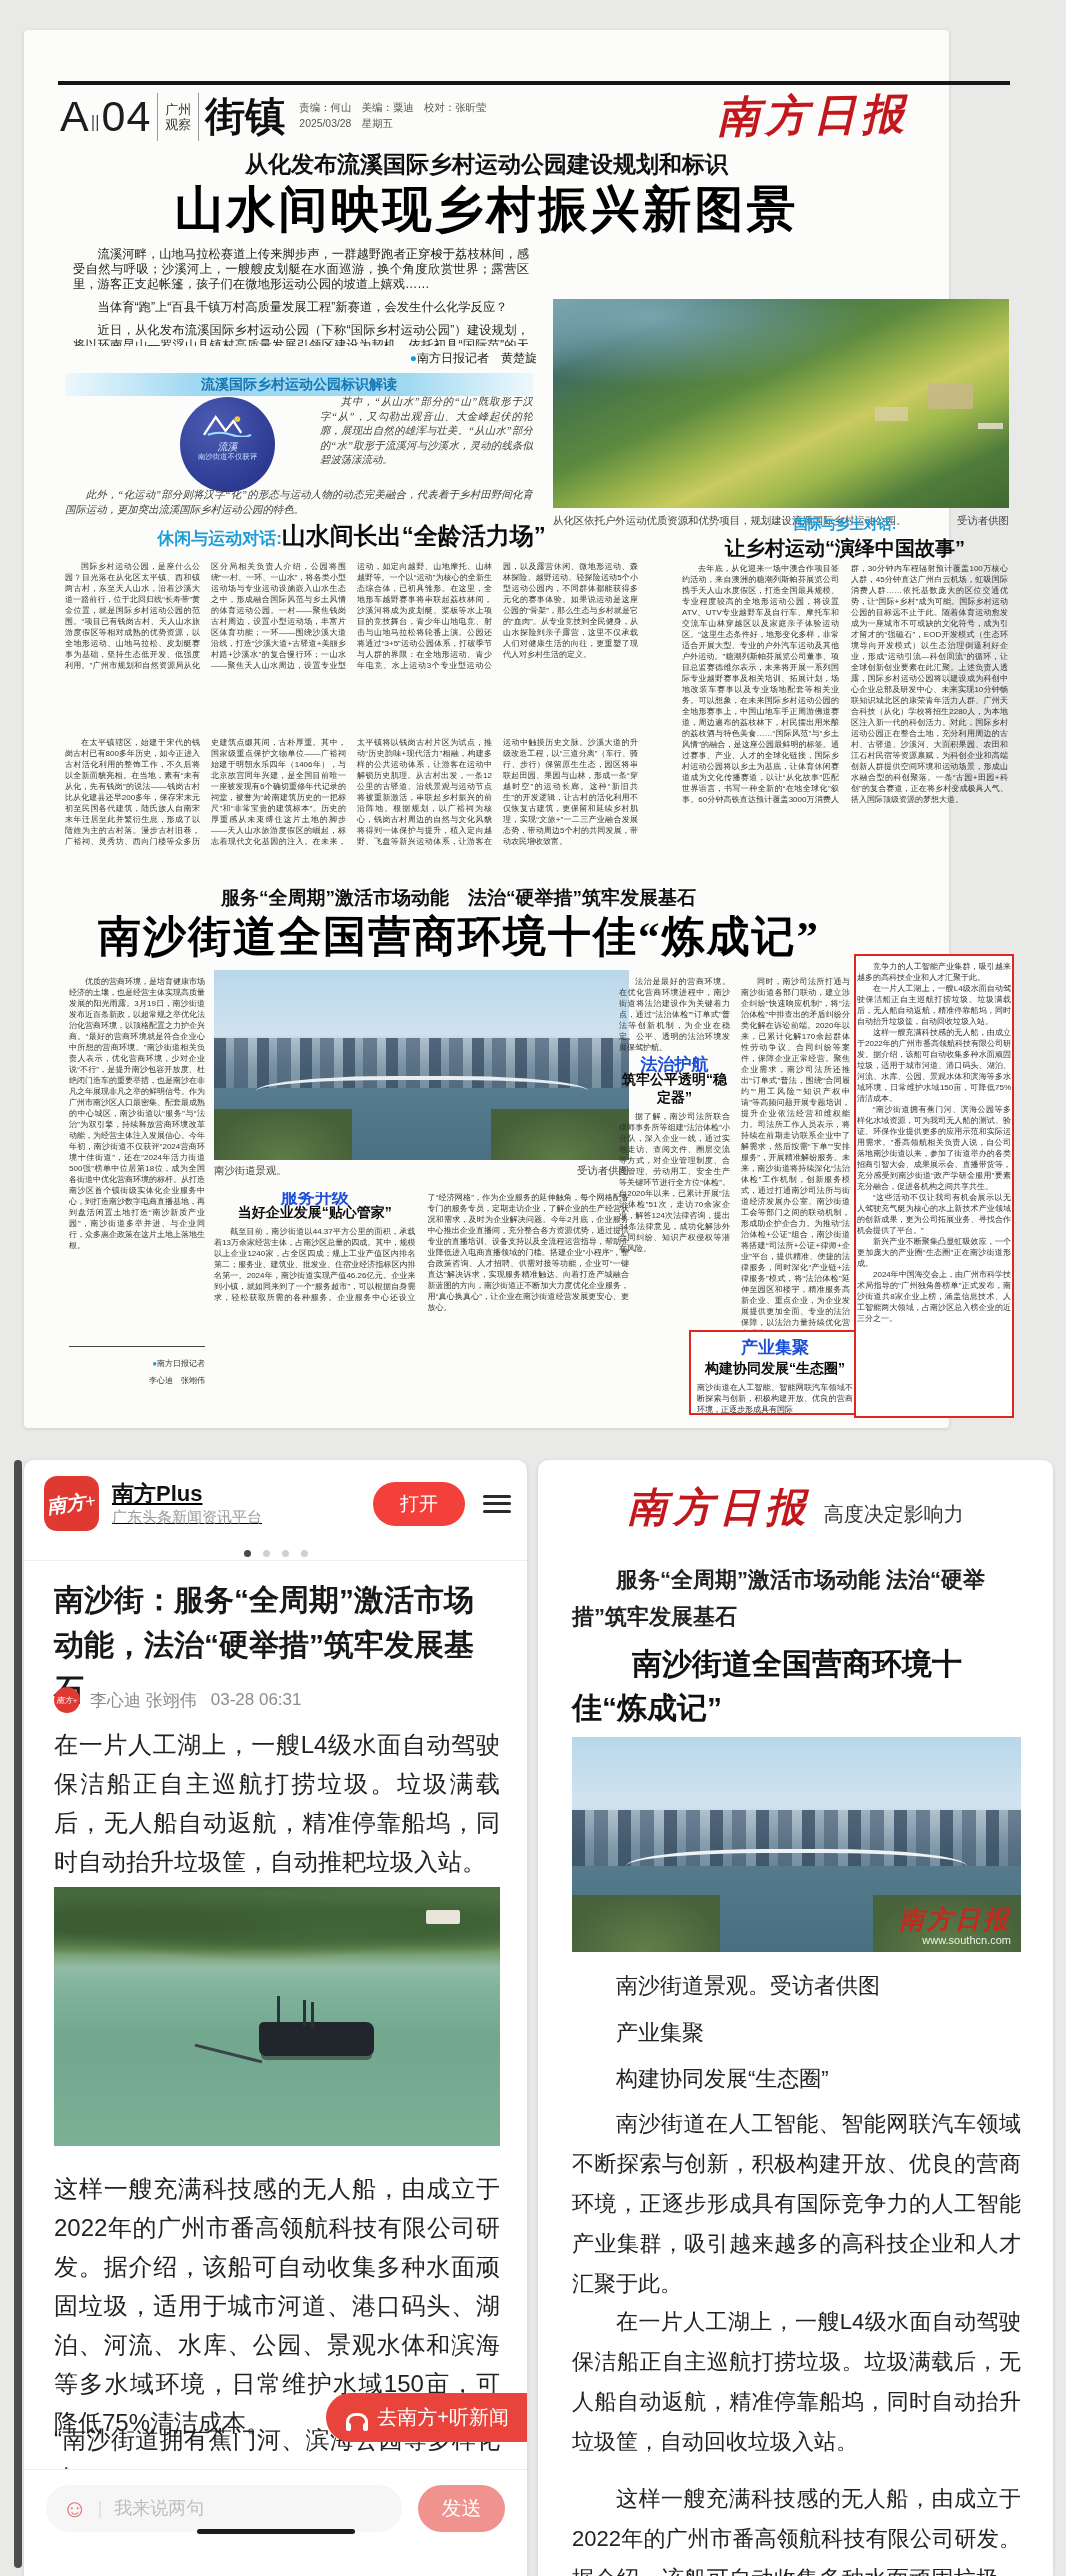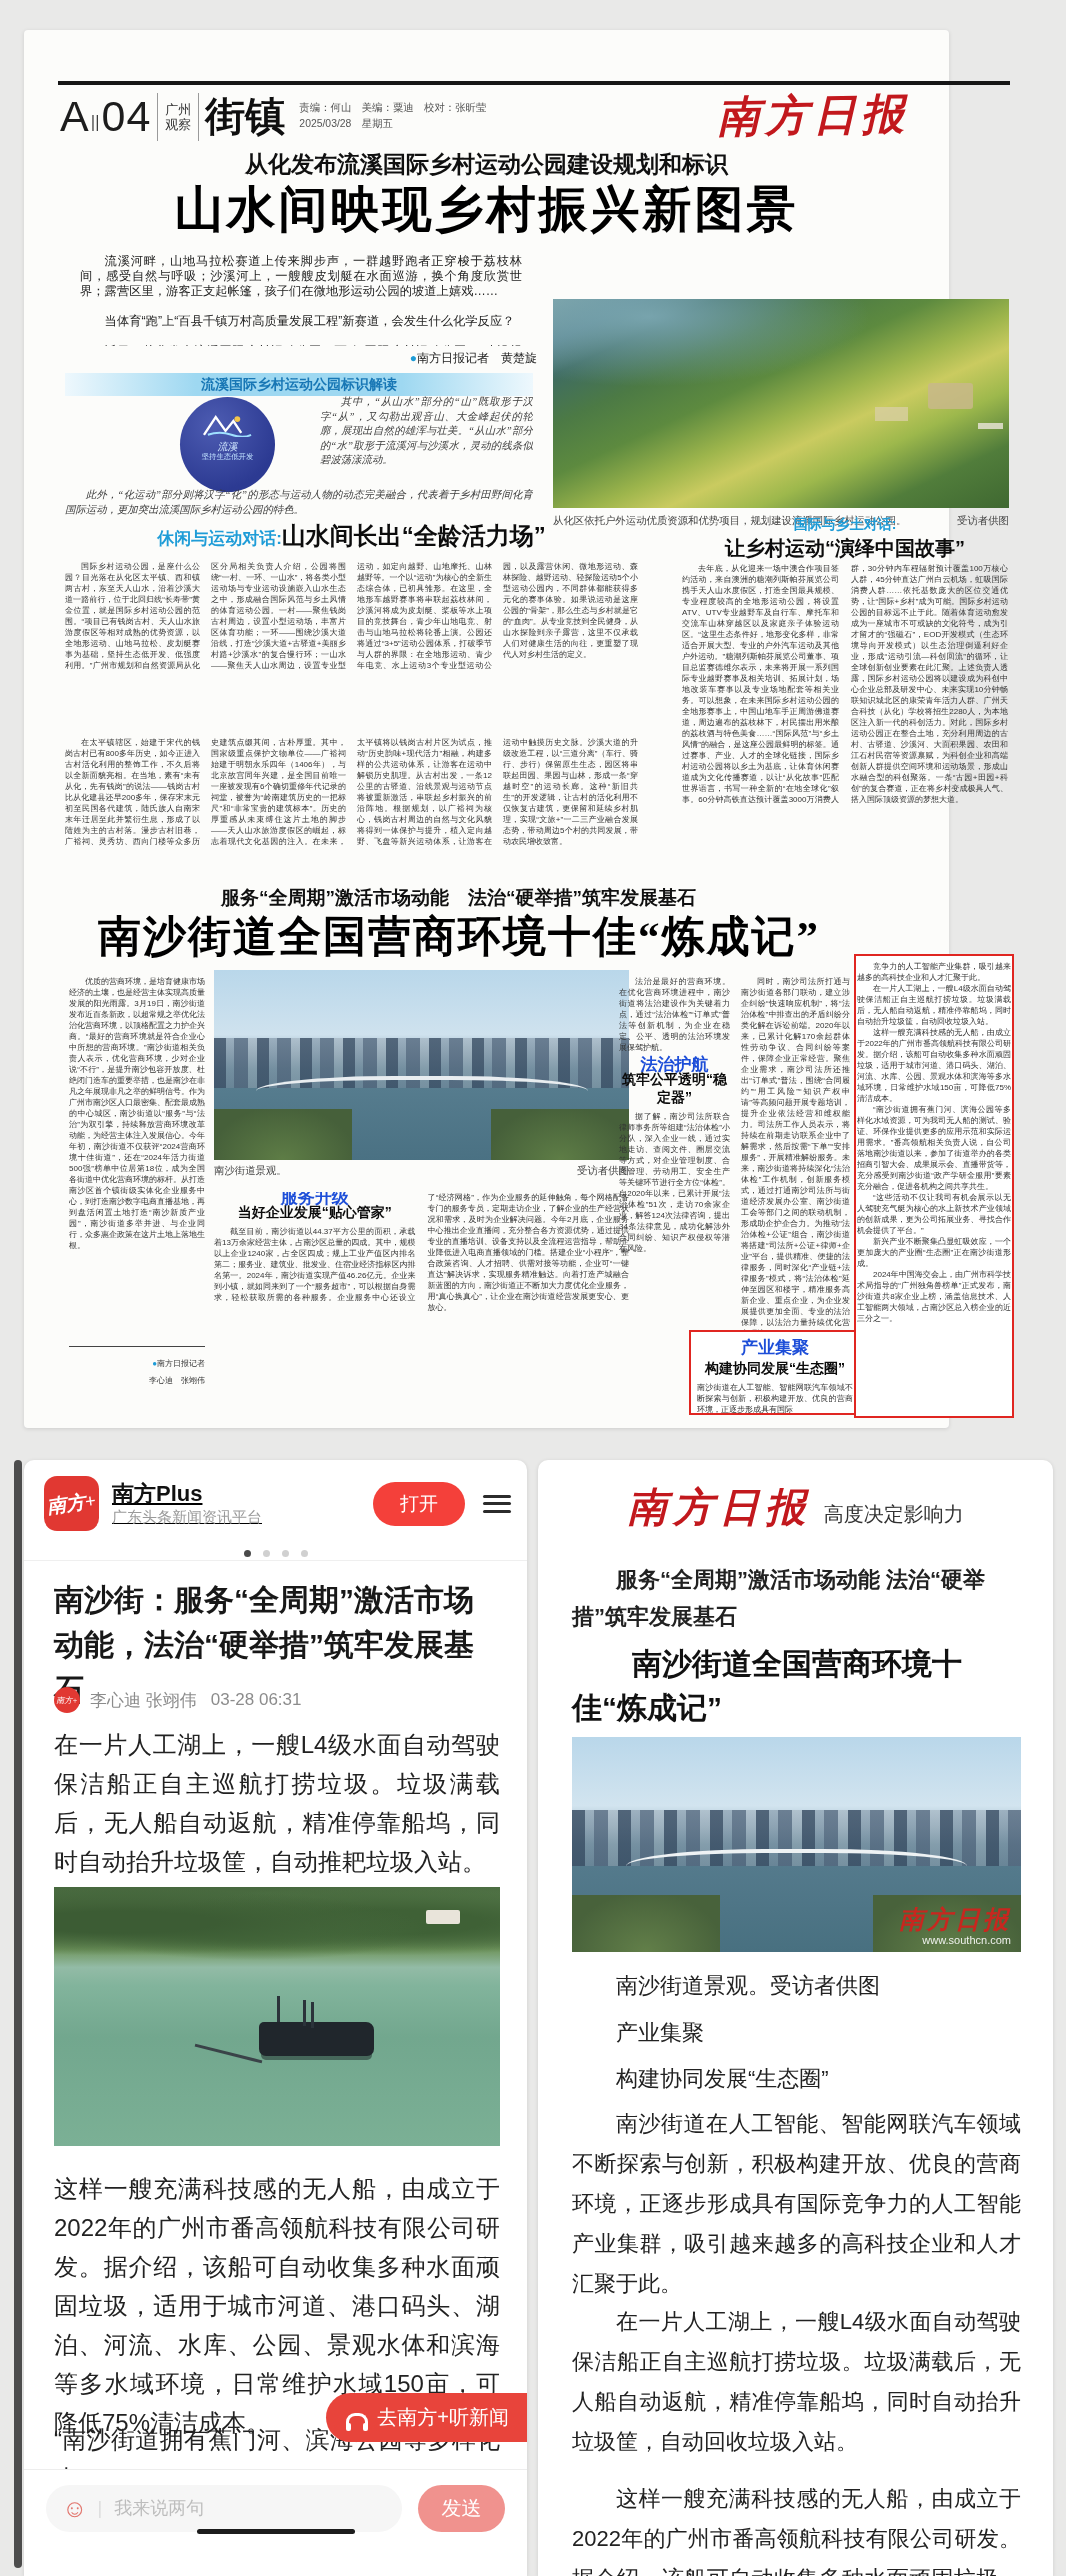--- a/index.html
+++ b/index.html
@@ -12,21 +12,21 @@
   .mh{position:absolute;left:36px;top:63px;display:flex;align-items:flex-start;}
   .pageno{font-size:43px;font-weight:300;color:#1d1d1d;line-height:47px;letter-spacing:1px;}
   .pgsub{font-size:22px;}
   .sec-small{display:flex;flex-direction:column;font-size:13px;color:#333;line-height:15px;padding:9px 7px;border-left:1px solid #9a9a9a;border-right:1px solid #9a9a9a;margin:0 6px;}
   .sec-big{font-size:40px;font-weight:700;color:#0f0f0f;line-height:47px;}
   .credits{font-size:10.4px;color:#555;line-height:16px;margin-left:14px;padding-top:7px;}
   .np-logo{position:absolute;right:40px;top:57px;font-family:"Liberation Serif","DejaVu Serif",serif;font-style:italic;font-weight:bold;font-size:43px;color:#c2181d;letter-spacing:5px;transform:rotate(-1deg);}
   .a1-kicker{position:absolute;left:0;right:0;top:119px;text-align:center;font-size:23px;font-weight:700;color:#101010;}
   .a1-headline{position:absolute;left:0;right:0;top:147px;text-align:center;font-size:49px;font-weight:900;font-family:"Liberation Serif","DejaVu Serif",serif;color:#000;letter-spacing:3px;}
   .a1-lead{position:absolute;left:41px;top:209px;width:472px;height:107px;overflow:hidden;font-size:12.3px;line-height:15px;color:#222;text-align:justify;}
-  .a1-lead p{margin:15px;text-indent:2em;}
+  .a1-lead p{margin:8px;text-indent:2em;}
   .byline{font-size:12px;color:#222;}
   .byline .dot{color:#1e9cd7;}
   .a1-byline{position:absolute;left:41px;top:320px;width:472px;text-align:right;}
   .lx-strip{position:absolute;left:41px;top:343px;width:468px;height:23px;line-height:23px;text-align:center;font-size:14px;font-weight:700;color:#1877b5;background:linear-gradient(90deg,#eef8fd 0%,#9ed8f1 28%,#9ed8f1 72%,#eef8fd 100%);}
   .lx-badge{position:absolute;left:156px;top:367px;width:95px;height:95px;border-radius:50%;background:radial-gradient(circle at 36% 30%,#4d5cb2,#2c3a92 72%);color:#fff;text-align:center;overflow:hidden;}
   .lx-badge svg{margin-top:14px;}
   .lx-b1{font-size:10px;line-height:11px;color:#cfe6ff;font-style:italic;}
   .lx-b2{font-size:7.4px;line-height:9px;color:#bfe0ff;}
   .lx-text{position:absolute;left:296px;top:365px;width:213px;height:89px;overflow:hidden;font-family:"Liberation Serif","DejaVu Serif",serif;font-style:italic;font-size:10.4px;line-height:14.6px;color:#3c3c3c;text-align:justify;}
   .lx-text p{margin:0;text-indent:2em;}
@@ -170,21 +170,21 @@
     <div class="a1-byline byline"><span class="dot">●</span><span>南方日报记者　黄楚旋</span></div>
 
     <div class="lx-strip">流溪国际乡村运动公园标识解读</div>
     <div class="lx-badge">
       <svg width="51" height="26" viewBox="0 0 52 26">
         <polyline points="2,24 14,6 24,20 32,10 40,22" fill="none" stroke="#ffffff" stroke-width="2.4"></polyline>
         <circle cx="36" cy="8" r="3" fill="#f3c54a"></circle>
         <path d="M6 24 Q18 20 30 24 T50 24" fill="none" stroke="#9fe0ff" stroke-width="2"></path>
       </svg>
       <div class="lx-b1">流溪</div>
-      <div class="lx-b2">坚持生态低开发</div>
+      <div class="lx-b2">南沙街道不仅获评</div>
     </div>
     <div class="lx-text">
       <p>其中，“从山水”部分的“山”既取形于汉字“从”，又勾勒出观音山、大金峰起伏的轮廓，展现出自然的雄浑与壮美。“从山水”部分的“水”取形于流溪河与沙溪水，灵动的线条似碧波荡漾流动。</p>
     </div>
     <div class="lx-text2">此外，“化运动”部分则将汉字“化”的形态与运动人物的动态完美融合，代表着于乡村田野间化育国际运动，更加突出流溪国际乡村运动公园的特色。</div>
 
     <div class="a1-photo"></div>
     <div class="cap-row a1-cap">
       <span>从化区依托户外运动优质资源和优势项目，规划建设流溪国际乡村运动公园。</span>
       <span>受访者供图</span>

